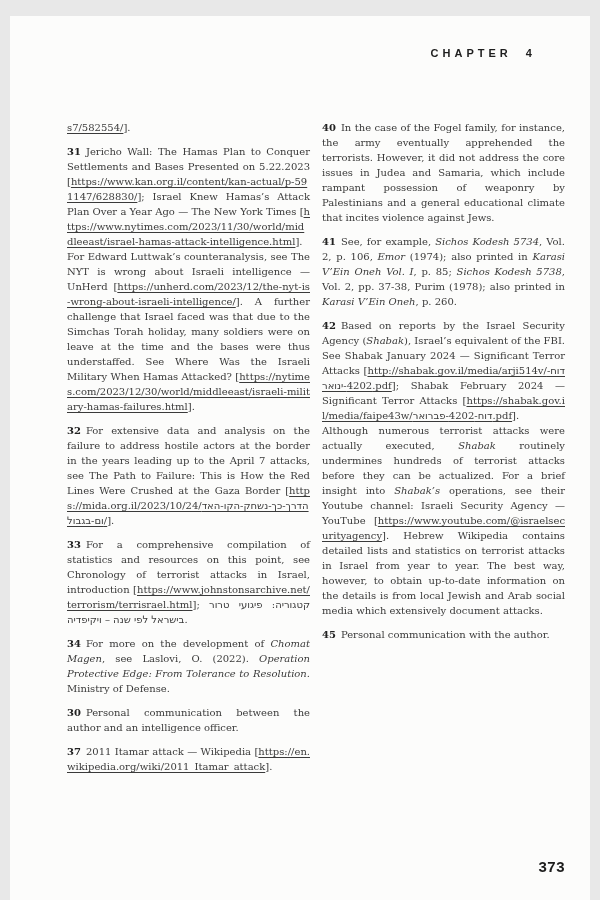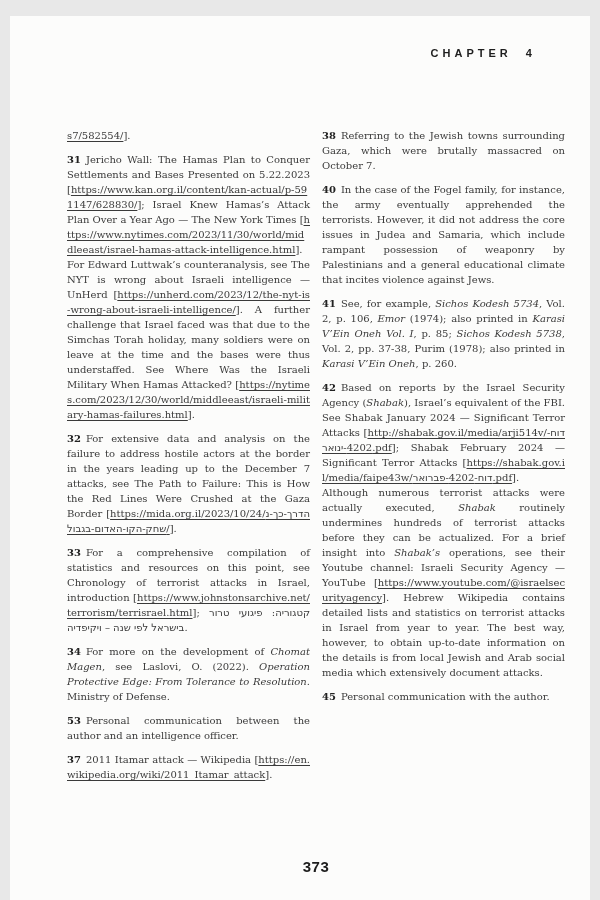--- a/index.html
+++ b/index.html
@@ -8,60 +8,59 @@
     background:#fcfcfb;color:#333;overflow:hidden;
     font-family:"DejaVu Serif","DejaVu Sans",serif;
   }
   .chapter{
     position:absolute;top:31px;right:54px;
     font-family:"Liberation Sans",sans-serif;
     font-weight:bold;font-size:11px;letter-spacing:4px;
     color:#1e1e1e;white-space:pre;
   }
   .cols{
-    position:absolute;left:57px;top:112px;width:498px;
+    position:absolute;left:57px;top:104px;width:498px;
     display:flex;gap:12px;
   }
   .col{width:243px;}
   p.note{
     margin:0 0 9px 0;
     font-size:10px;line-height:15px;
     text-align:justify;color:#3a3a3a;
   }
   .num{font-weight:bold;color:#222;padding-right:5px;}
   .lnk{
     text-decoration:underline;text-underline-offset:2px;
     word-break:break-all;color:#3a3a3a;
   }
   .it{font-style:italic;}
   .pagenum{
     position:absolute;top:842px;left:57px;width:498px;
-    text-align:center;
+    text-align:right;
     font-family:"Liberation Sans",sans-serif;
     font-weight:bold;font-size:15px;letter-spacing:0.5px;color:#1c1c1c;
   }
 </style>
 </head>
 <body>
 
 <div class="page">
   <div class="chapter">CHAPTER  4</div>
 
   <div class="cols">
     <div class="col" id="col-left">
         <p class="note"><span class="lnk">s7/582554/</span><span>].</span></p>
         <p class="note"><span class="num">31</span><span>Jericho Wall: The Hamas Plan to Conquer Settlements and Bases Presented on 5.22.2023 [</span><span class="lnk">https://www.kan.org.il/content/kan-actual/p-591147/628830/</span><span>]; Israel Knew Hamas’s Attack Plan Over a Year Ago — The New York Times [</span><span class="lnk">https://www.nytimes.com/2023/11/30/world/middleeast/israel-hamas-attack-intelligence.html</span><span>]. For Edward Luttwak’s counteranalysis, see The NYT is wrong about Israeli intelligence — UnHerd [</span><span class="lnk">https://unherd.com/2023/12/the-nyt-is-wrong-about-israeli-intelligence/</span><span>]. A further challenge that Israel faced was that due to the Simchas Torah holiday, many soldiers were on leave at the time and the bases were thus understaffed. See Where Was the Israeli Military When Hamas Attacked? [</span><span class="lnk">https://nytimes.com/2023/12/30/world/middleeast/israeli-military-hamas-failures.html</span><span>].</span></p>
-        <p class="note"><span class="num">32</span><span>For extensive data and analysis on the failure to address hostile actors at the border in the years leading up to the December 7 attacks, see The Path to Failure: This is How the Red Lines Were Crushed at the Gaza Border [</span><span class="lnk">https://mida.org.il/2023/10/24/הדרך-כך-נשחק-הקו-האדום-בגבול/</span><span>].</span></p>
+        <p class="note"><span class="num">32</span><span>For extensive data and analysis on the failure to address hostile actors at the border in the years leading up to the April 7 attacks, see The Path to Failure: This is How the Red Lines Were Crushed at the Gaza Border [</span><span class="lnk">https://mida.org.il/2023/10/24/הדרך-כך-נשחק-הקו-האדום-בגבול/</span><span>].</span></p>
         <p class="note"><span class="num">33</span><span>For a comprehensive compilation of statistics and resources on this point, see Chronology of terrorist attacks in Israel, introduction [</span><span class="lnk">https://www.johnstonsarchive.net/terrorism/terrisrael.html</span><span>]; </span><span>קטגוריה: פיגועי טרור בישראל לפי שנה – ויקיפדיה.</span></p>
         <p class="note"><span class="num">34</span><span>For more on the development of </span><span class="it">Chomat Magen</span><span>, see Laslovi, O. (2022). </span><span class="it">Operation Protective Edge: From Tolerance to Resolution</span><span>. Ministry of Defense.</span></p>
-        <p class="note"><span class="num">53</span><span>Personal communication between the author and an intelligence officer.</span></p>
+        <p class="note"><span class="num">30</span><span>Personal communication between the author and an intelligence officer.</span></p>
         <p class="note"><span class="num">37</span><span>2011 Itamar attack — Wikipedia [</span><span class="lnk">https://en.wikipedia.org/wiki/2011_Itamar_attack</span><span>].</span></p>
       </div>
     <div class="col" id="col-right">
-        <p class="note"><span class="num">38</span><span>Referring to the Jewish towns surrounding Gaza, which were brutally massacred on October 7.</span></p>
         <p class="note"><span class="num">40</span><span>In the case of the Fogel family, for instance, the army eventually apprehended the terrorists. However, it did not address the core issues in Judea and Samaria, which include rampant possession of weaponry by Palestinians and a general educational climate that incites violence against Jews.</span></p>
         <p class="note"><span class="num">41</span><span>See, for example, </span><span class="it">Sichos Kodesh 5734</span><span>, Vol. 2, p. 106, </span><span class="it">Emor</span><span> (1974); also printed in </span><span class="it">Karasi V’Ein Oneh Vol. I</span><span>, p. 85; </span><span class="it">Sichos Kodesh 5738</span><span>, Vol. 2, pp. 37-38, Purim (1978); also printed in </span><span class="it">Karasi V’Ein Oneh</span><span>, p. 260.</span></p>
         <p class="note"><span class="num">42</span><span>Based on reports by the Israel Security Agency (</span><span class="it">Shabak</span><span>), Israel’s equivalent of the FBI. See Shabak January 2024 — Significant Terror Attacks [</span><span class="lnk">http://shabak.gov.il/media/arji514v/דוח-4202-ינואר.pdf</span><span>]; Shabak February 2024 — Significant Terror Attacks [</span><span class="lnk">https://shabak.gov.il/media/faipe43w/דוח-4202-פברואר.pdf</span><span>]. Although numerous terrorist attacks were actually executed, </span><span class="it">Shabak</span><span> routinely undermines hundreds of terrorist attacks before they can be actualized. For a brief insight into </span><span class="it">Shabak’s</span><span> operations, see their Youtube channel: Israeli Security Agency — YouTube [</span><span class="lnk">https://www.youtube.com/@israelsecurityagency</span><span>]. Hebrew Wikipedia contains detailed lists and statistics on terrorist attacks in Israel from year to year. The best way, however, to obtain up-to-date information on the details is from local Jewish and Arab social media which extensively document attacks.</span></p>
         <p class="note"><span class="num">45</span><span>Personal communication with the author.</span></p>
       </div>
   </div>
 
   <div class="pagenum">373</div>
 </div>
 

